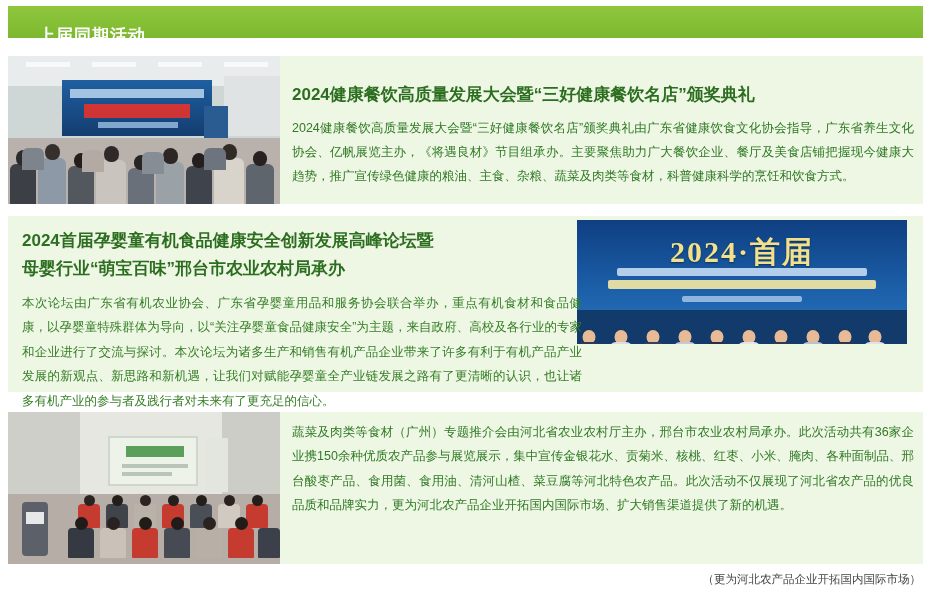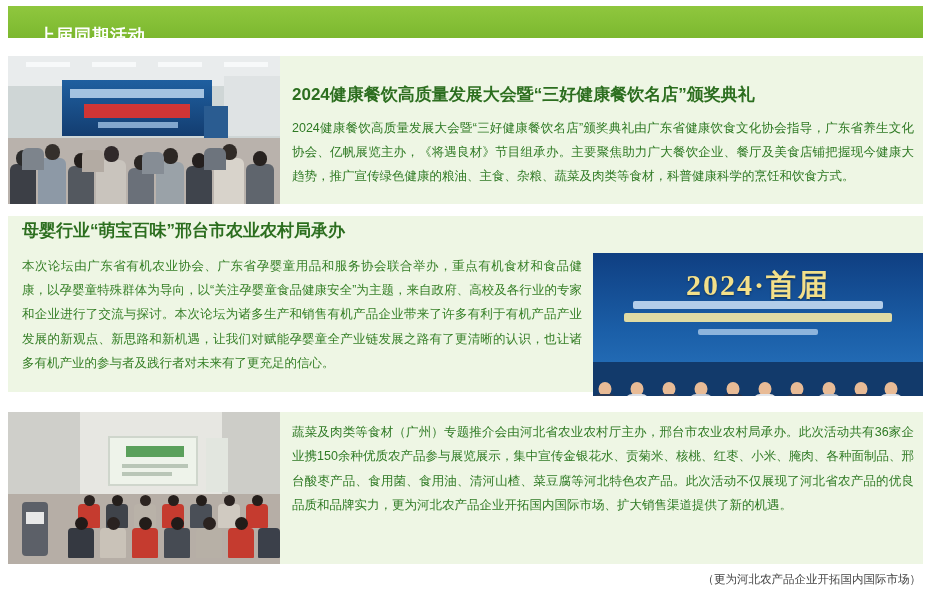--- a/index.html
+++ b/index.html
@@ -45,21 +45,21 @@
   .sec2 { top: 216px; height: 176px; background: #eef6e4; }
   .sec3 { top: 412px; height: 152px; background: #eef6e4; }
 
   .photo {
     position: absolute;
     top: 0;
     overflow: hidden;
   }
   .sec1 .photo { left: 0; width: 272px; height: 148px; }
   .sec3 .photo { left: 0; width: 272px; height: 152px; }
-  .sec2 .photo { right: 0; width: 330px; height: 143px; top: 4px; margin-top: 33px; }
+  .sec2 .photo { right: 16px; width: 330px; height: 124px; top: 4px; }
 
   .txtcol { position: absolute; top: 0; }
   .sec1 .txtcol { left: 284px; width: 622px; }
   .sec3 .txtcol { left: 284px; width: 622px; }
   .sec2 .txtcol { left: 14px; width: 560px; }
 
   .sec-title {
     color: #2c6e1f;
     font-weight: bold;
     line-height: 1.5;
@@ -238,20 +238,21 @@
           <div class="phead"></div>
             <div class="pbody" style="background:#29364f;"></div>
         </div>
         <div class="person" style="left:298px;">
           <div class="phead"></div>
             <div class="pbody" style="background:#dfe3e9;"></div>
         </div>
       </div>
     </div>
     <div class="txtcol">
+      <div class="sec-title">2024首届孕婴童有机食品健康安全创新发展高峰论坛暨</div>
       <div class="sec-title" style="padding-top:2px;">母婴行业“萌宝百味”邢台市农业农村局承办</div>
       <div class="sec-body">本次论坛由广东省有机农业协会、广东省孕婴童用品和服务协会联合举办，重点有机食材和食品健康，以孕婴童特殊群体为导向，以“关注孕婴童食品健康安全”为主题，来自政府、高校及各行业的专家和企业进行了交流与探讨。本次论坛为诸多生产和销售有机产品企业带来了许多有利于有机产品产业发展的新观点、新思路和新机遇，让我们对赋能孕婴童全产业链发展之路有了更清晰的认识，也让诸多有机产业的参与者及践行者对未来有了更充足的信心。</div>
     </div>
   </div>
 
   <div class="section sec3">
     <div class="photo">
       <div class="ph3">
         <div class="wallL"></div>
         <div class="wallR"></div>

